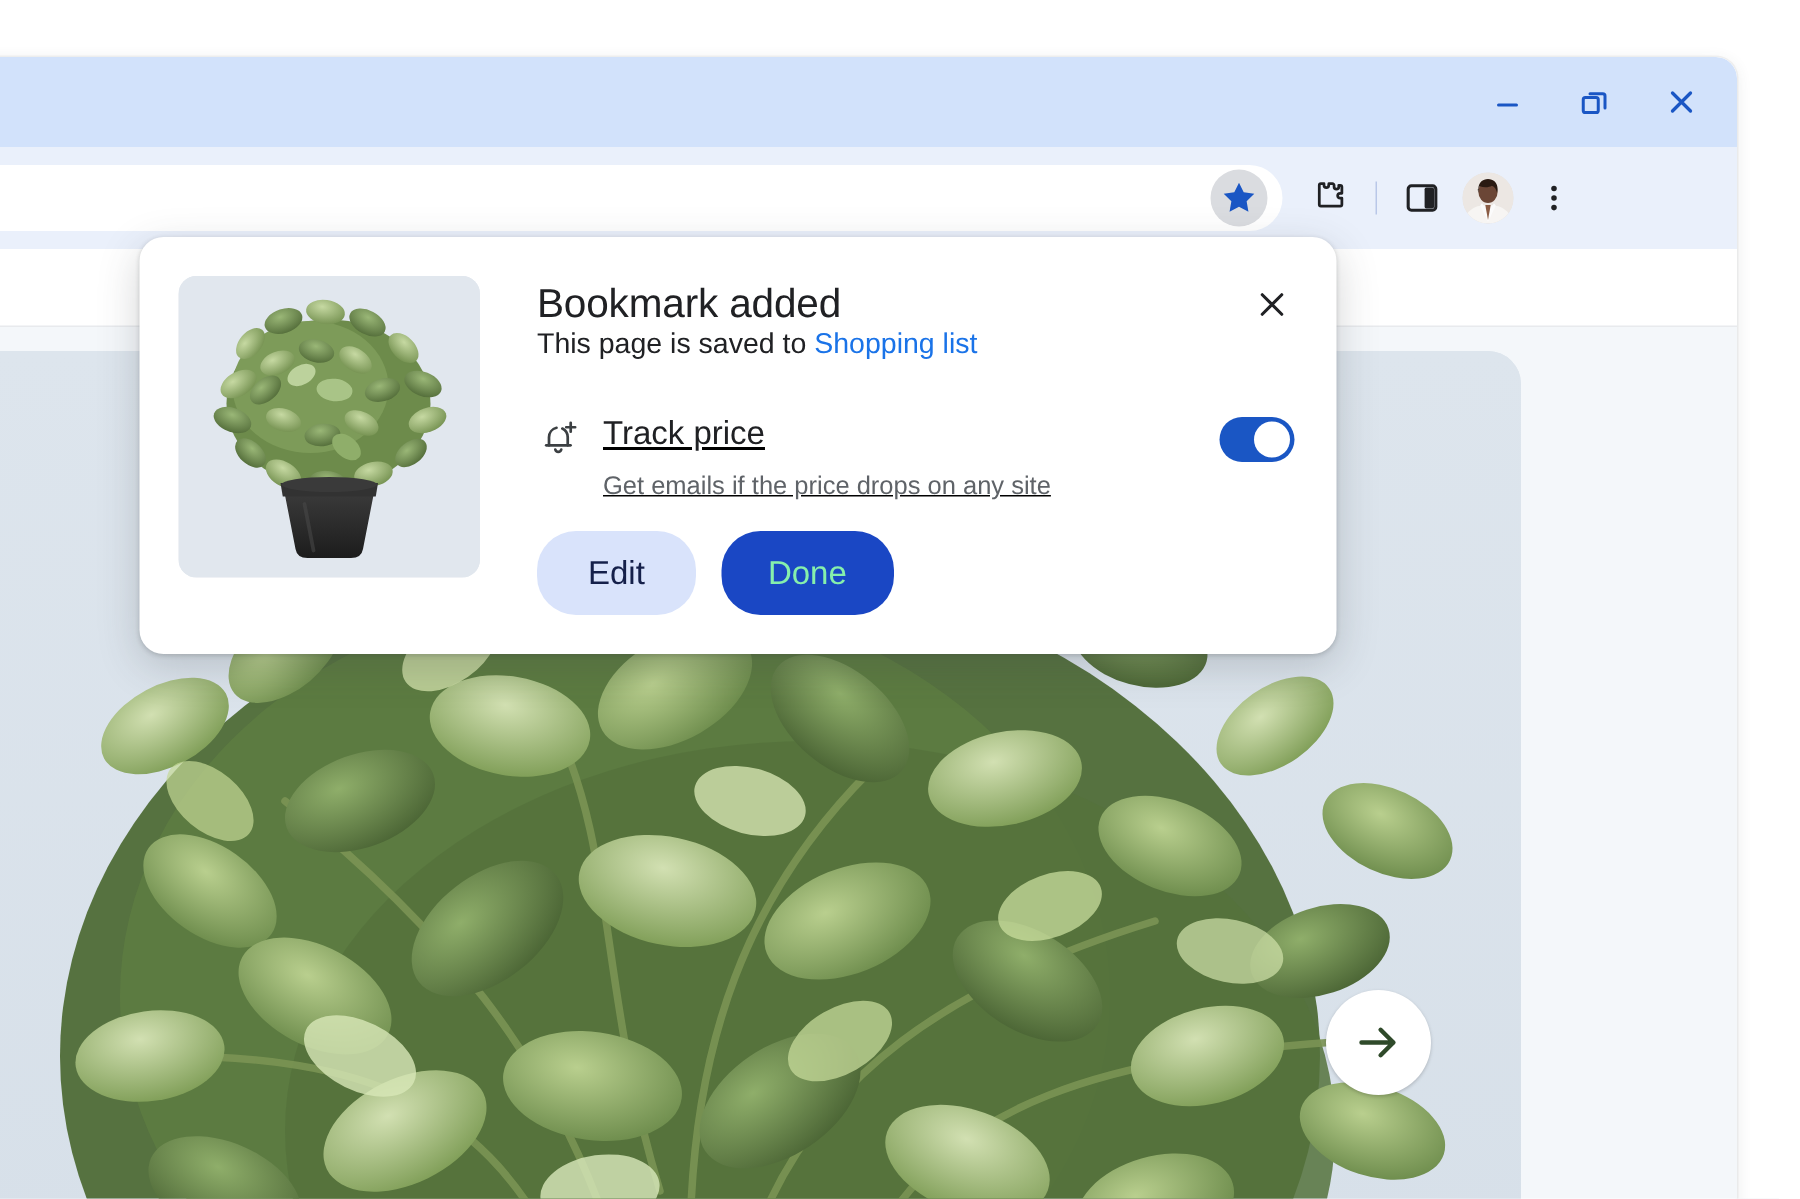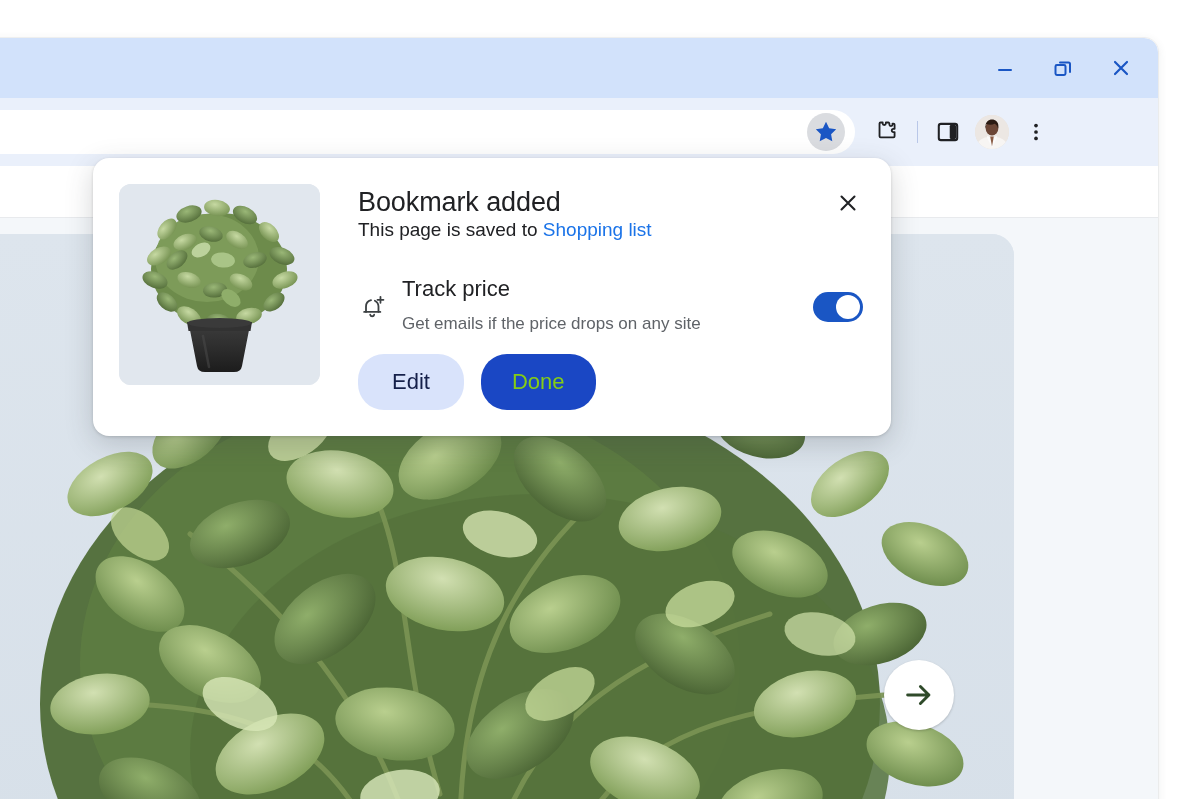--- a/index.html
+++ b/index.html
@@ -169,21 +169,22 @@
   }
   .bubble-sub a {
     color: #1a73e8;
     text-decoration: none;
     cursor: default;
   }
 
   .track-row {
     margin-top: 33px;
     display: flex;
-    align-items: center;
+    align-items: flex-start;
+    text-decoration: underline;
   }
   .bell-wrap {
     flex: 0 0 auto;
     width: 30px; height: 30px;
     display: flex; align-items: center; justify-content: center;
     margin-top: 1px;
   }
   .track-texts { flex: 1 1 auto; padding-left: 14px; padding-right: 14px; }
   .track-title {
     font-size: 22px;
@@ -224,21 +225,21 @@
     border: none;
     border-radius: 26px;
     height: 56px;
     padding: 0 34px;
     font-family: "Liberation Sans", sans-serif;
     font-size: 22px;
     cursor: default;
     line-height: 1;
   }
   .btn-edit { background: #d9e3fb; color: #15204a; }
-  .btn-done { background: #1a47c4; color: #84cc16; padding: 16px 31px; }
+  .btn-done { background: #1a47c4; color: #86efac; padding: 16px 31px; }
 </style>
 </head>
 <body>
 
 <div id="root">
 
   <div class="browser-window">
 
     <div class="titlebar">
       <div class="window-controls">

